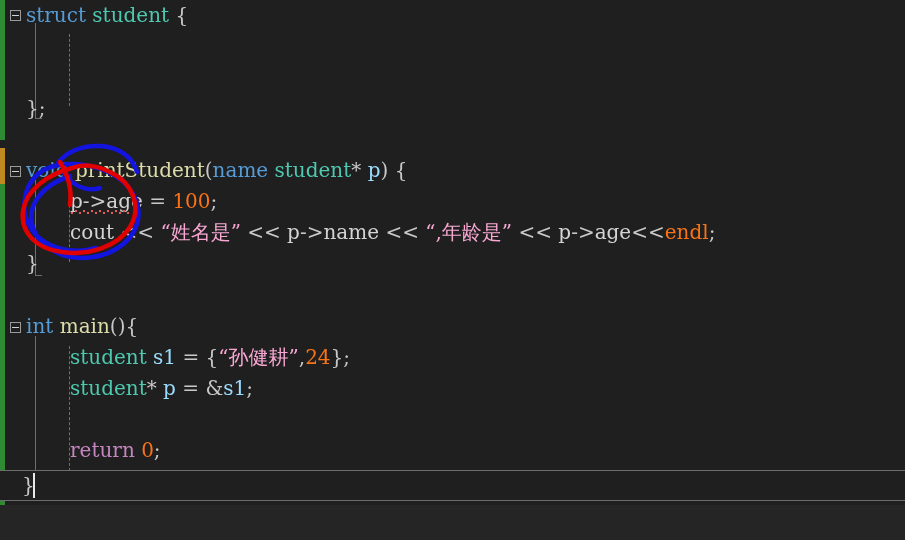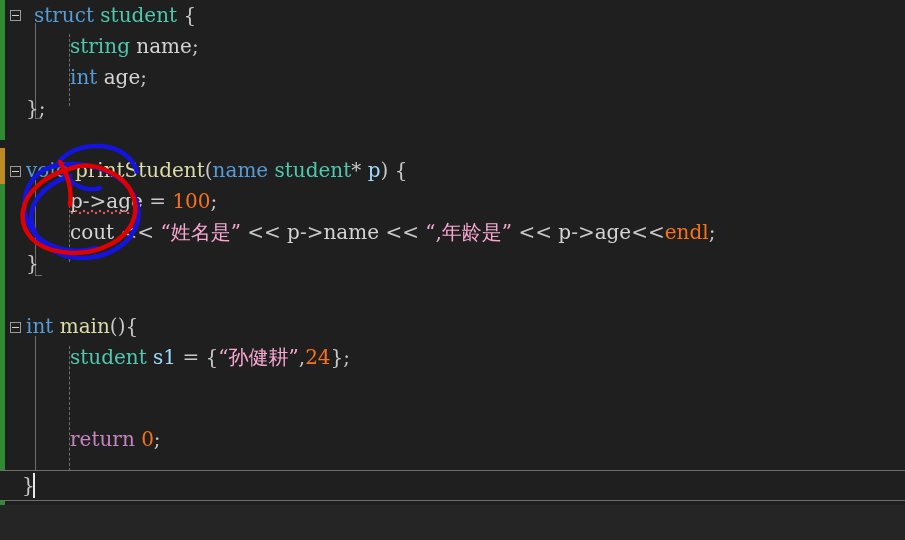--- a/index.html
+++ b/index.html
@@ -120,30 +120,24 @@
     <div class="vdash" style="left:69px;top:34px;height:72px;"></div>
 
     <div class="vline" style="left:35px;top:180px;height:95px;"></div>
     <div class="hstub" style="left:35px;top:275px;width:7px;"></div>
     <div class="vdash" style="left:69px;top:190px;height:72px;"></div>
 
     <div class="vline" style="left:35px;top:336px;height:155px;"></div>
     <div class="vdash" style="left:69px;top:346px;height:130px;"></div>
 
     <div class="line" style="top:0px;">
-      <span class="txt" style="left:34px;text-align:right;"><span class="k">struct</span><span class="op"> </span><span class="ty">student</span><span class="op"> {</span></span>
-    </div>
-
-    <div class="line" style="top:31px;">
-      <span class="txt" style="left:70px;"><span class="ty">string</span><span class="op"> </span><span class="id">name</span><span class="op">;</span></span>
-    </div>
-
-    <div class="line" style="top:62px;">
-      <span class="txt" style="left:70px;"><span class="k">int</span><span class="op"> </span><span class="id">age</span><span class="op">;</span></span>
-    </div>
+      <span class="txt" style="left:26px;text-align:right;"><span class="k">struct</span><span class="op"> </span><span class="ty">student</span><span class="op"> {</span></span>
+    </div>
+
+
 
     <div class="line" style="top:93px;">
       <span class="txt" style="left:26px;"><span class="op">};</span></span>
     </div>
 
     <div class="line" style="top:124px;"></div>
 
     <div class="line" style="top:155px;">
       <span class="txt" style="left:26px;"><span class="k">void</span><span class="op"> </span><span class="fn">printStudent</span><span class="op">(</span><span class="k">name</span><span class="op"> </span><span class="ty">student</span><span class="op">* </span><span class="var">p</span><span class="op">) {</span></span>
     </div>
@@ -164,23 +158,26 @@
     <div class="line" style="top:279px;"></div>
 
     <div class="line" style="top:311px;">
       <span class="txt" style="left:26px;"><span class="k">int</span><span class="op"> </span><span class="fn">main</span><span class="op">(){</span></span>
     </div>
 
     <div class="line" style="top:342px;">
       <span class="txt" style="left:70px;"><span class="ty">student</span><span class="op"> </span><span class="var">s1</span><span class="op"> = {</span><span class="str">“孙健耕”</span><span class="op">,</span><span class="num">24</span><span class="op">};</span></span>
     </div>
 
-
-
-    <div class="line" style="top:424px;">
+    <div class="line" style="top:373px;">
+      <span class="txt" style="left:70px;"><span class="ty">student</span><span class="op">* </span><span class="var">p</span><span class="op"> = &amp;</span><span class="var">s1</span><span class="op">;</span></span>
+    </div>
+
+
+    <div class="line" style="top:435px;">
       <span class="txt" style="left:70px;"><span class="ret">return</span><span class="op"> </span><span class="num">0</span><span class="op">;</span></span>
     </div>
 
     <div class="curline" style="top:470px;"></div>
     <div class="line" style="top:470px;">
       <span class="txt" style="left:22px;"><span class="op">}</span></span>
       <div class="caret" style="left:33px;top:3px;height:25px;"></div>
     </div>
 
   </div>

